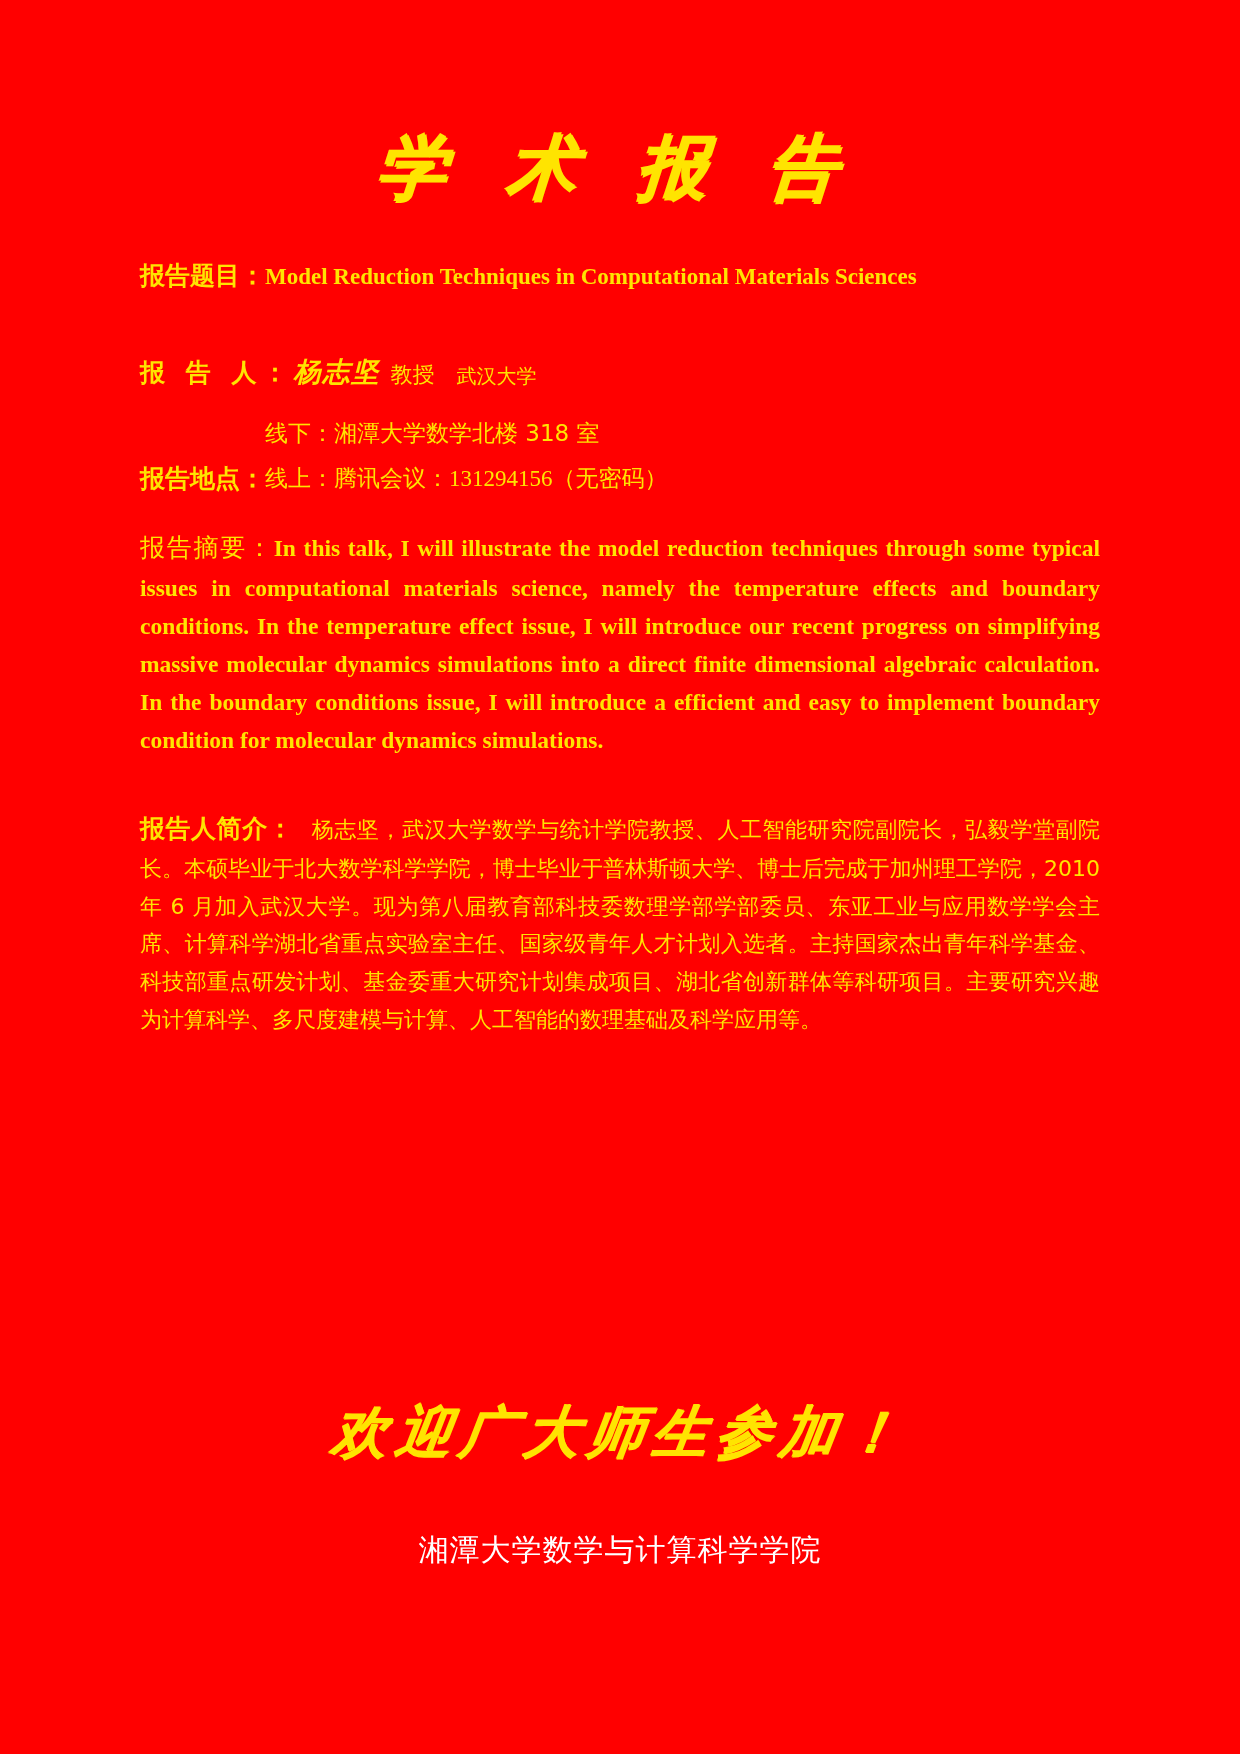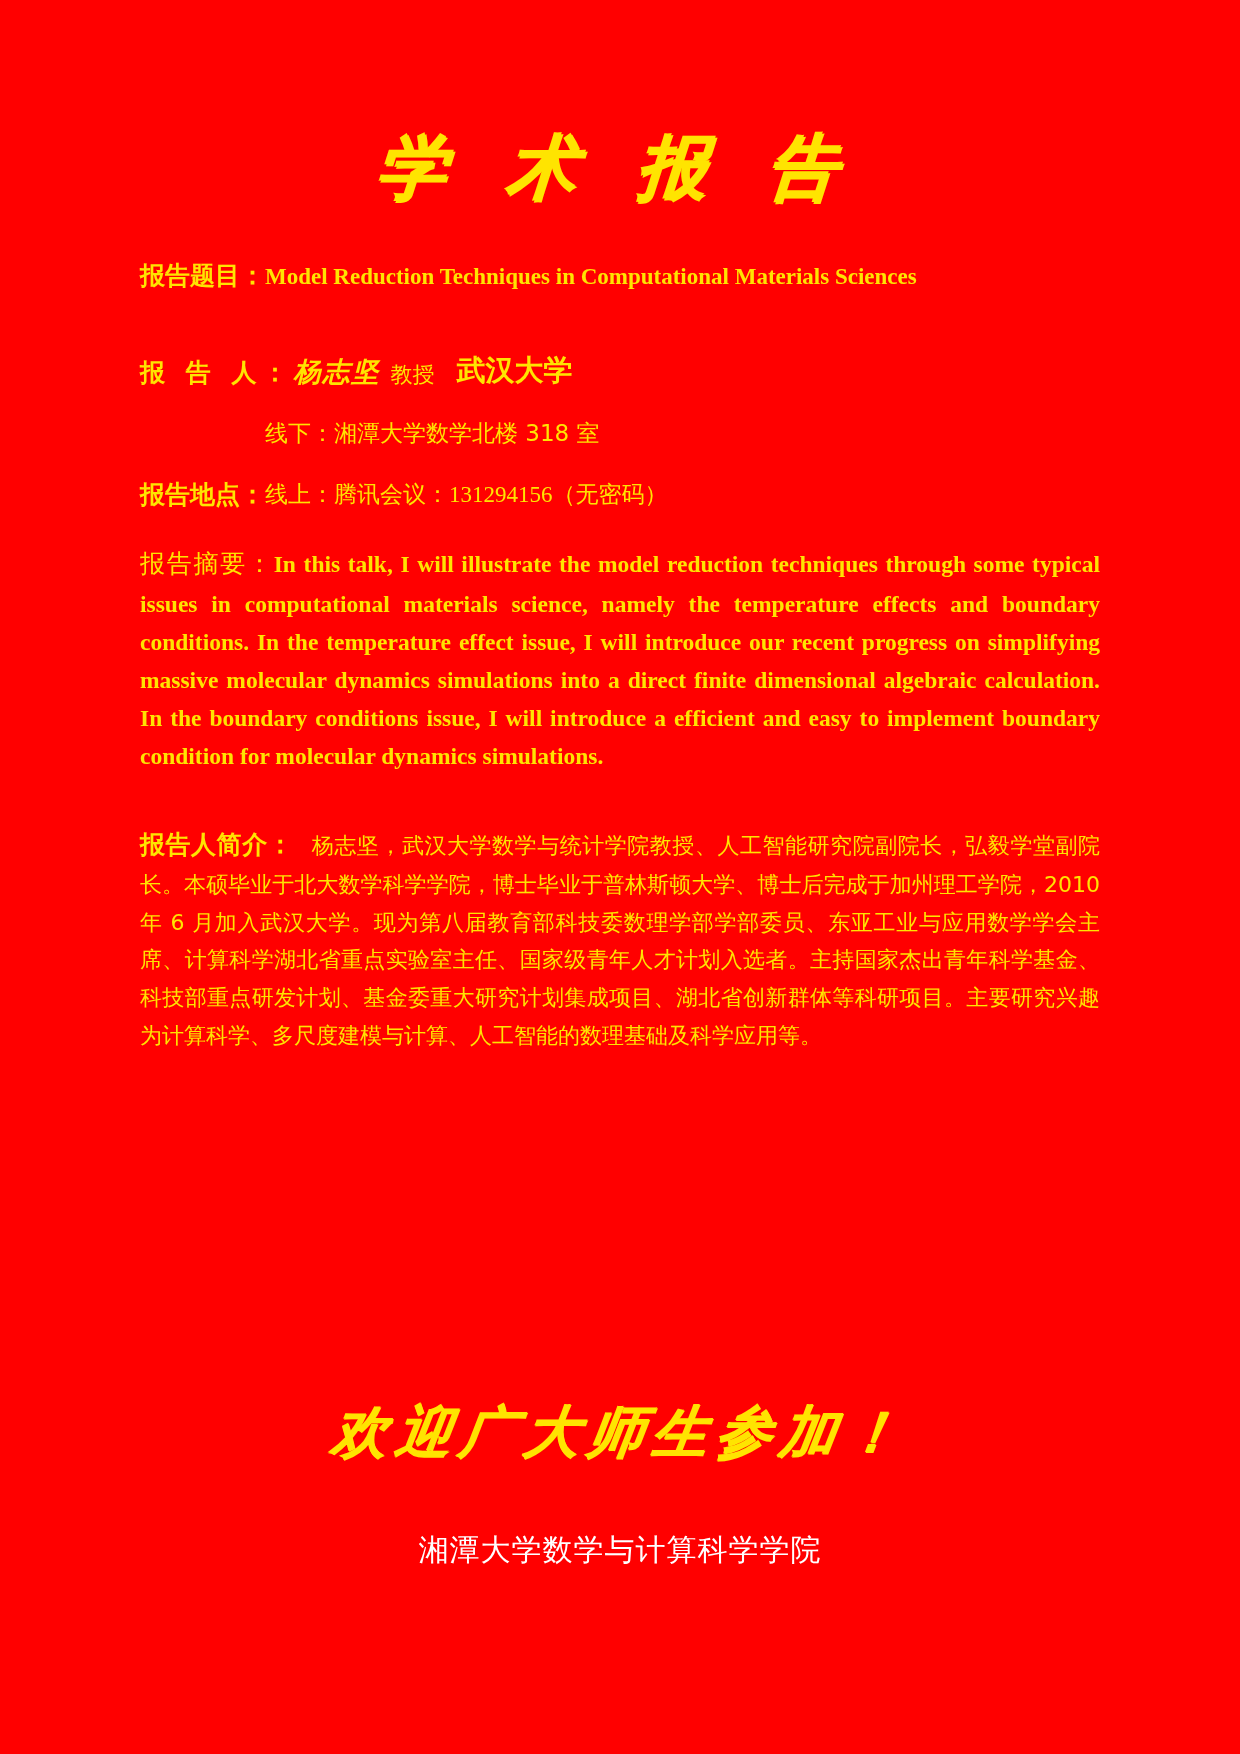--- a/index.html
+++ b/index.html
@@ -83,27 +83,26 @@
     padding-right: 10px;
   }
   .speaker-rank {
     font-family: "DejaVu Sans", sans-serif;
     font-size: 22px;
     font-weight: normal;
     padding-right: 22px;
   }
   .speaker-affil {
     font-family: "DejaVu Sans", sans-serif;
-    font-size: 29px;
-    font-weight: bold;
+    font-size: 20px;
+    font-weight: normal;
   }
   .venue-lines {
     display: flex;
     flex-direction: column;
-    gap: 16px;
   }
   .venue-lines > span {
     margin-bottom: 18px;
     white-space: nowrap;
   }
   .venue-lines > span:last-child {
     margin-bottom: 0;
     font-family: Liberation Serif, serif;
   }
 

